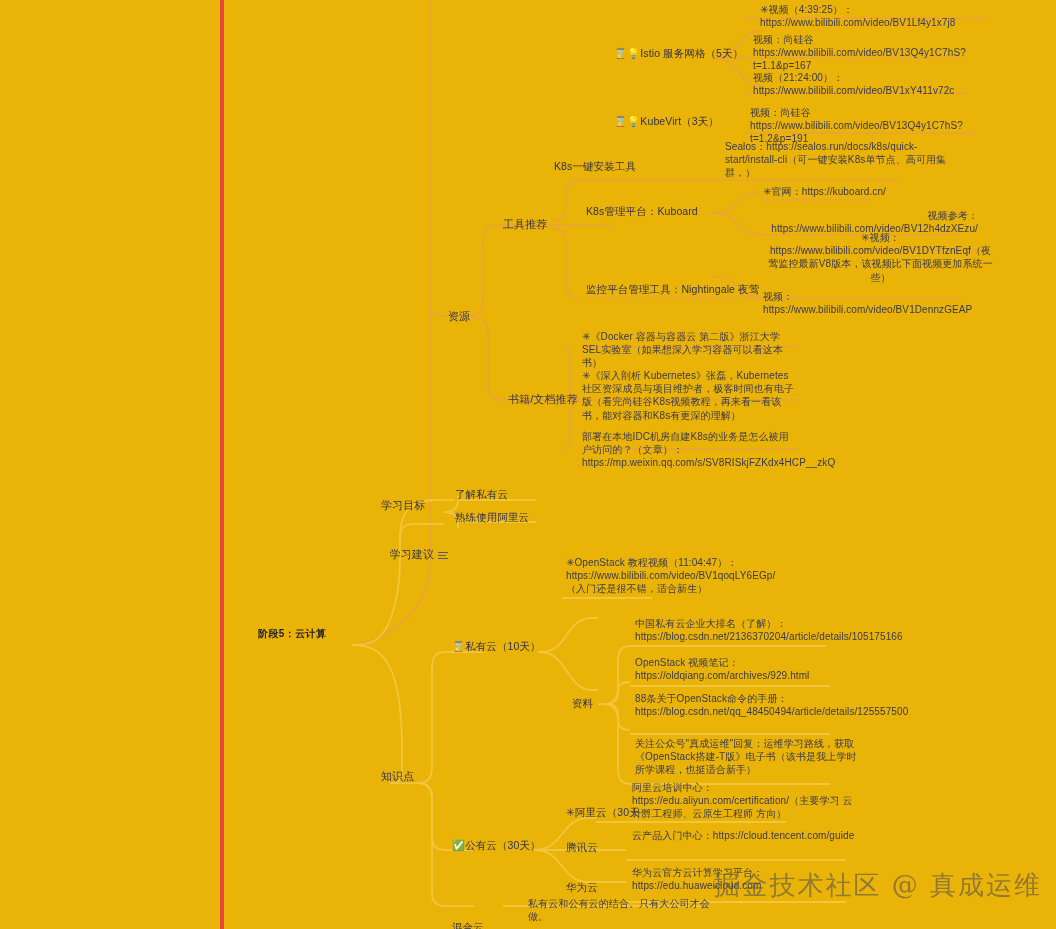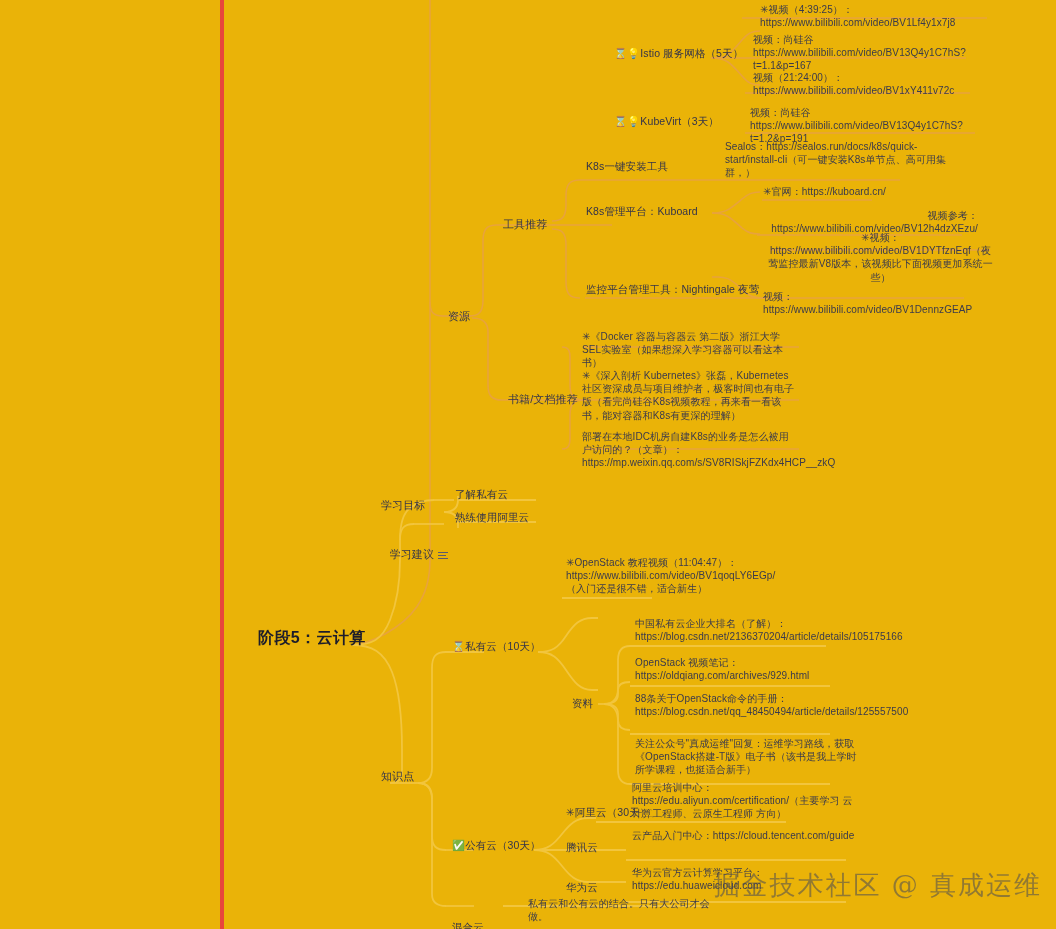--- a/index.html
+++ b/index.html
@@ -29,21 +29,21 @@
   .node {
     position: absolute;
     z-index: 3;
     color: #2b2b3a;
     line-height: 1.32;
     white-space: pre-wrap;
     letter-spacing: 0.1px;
   }
   
   .root {
-    font-size: 16px;
+    font-size: 10px;
     font-weight: bold;
     color: #1d1d2b;
     letter-spacing: 0.4px;
   }
   
   .lvl2 { font-size: 11px; color: #35354a; }
   
   .lvl3 { font-size: 10.5px; color: #33334a; }
   
   .leaf { font-size: 10px; color: #3a3a4c; }
@@ -183,21 +183,21 @@
   <div class="node lvl3" style="left:614px; top:115px;">⌛💡KubeVirt（3天）</div>
 
   <div class="node leaf wide3" style="left:750px; top:106px;">视频：尚硅谷 https://www.bilibili.com/video/BV13Q4y1C7hS?t=1.2&amp;p=191</div>
 
   <div class="node lvl2" style="left:448px; top:309px;">资源</div>
 
   <div class="node lvl2" style="left:503px; top:217px;">工具推荐</div>
 
   <div class="node lvl2" style="left:508px; top:392px;">书籍/文档推荐</div>
 
-  <div class="node lvl3" style="left:586px; top:160px;">K8s一键安装工具</div>
+  <div class="node lvl3" style="left:554px; top:160px;">K8s一键安装工具</div>
   <div class="node leaf wide3" style="left:725px; top:140px;">Sealos：https://sealos.run/docs/k8s/quick-start/install-cli（可一键安装K8s单节点、高可用集群，）</div>
 
   <div class="node lvl3" style="left:586px; top:205px;">K8s管理平台：Kuboard</div>
   <div class="node leaf wide2" style="left:763px; top:185px;">✳官网：https://kuboard.cn/</div>
   <div class="node leaf wide2" style="left:763px; top:209px;text-align:right;">视频参考：https://www.bilibili.com/video/BV12h4dzXEzu/</div>
 
   <div class="node lvl3" style="left:586px; top:283px;">监控平台管理工具：Nightingale 夜莺</div>
   <div class="node leaf wide3" style="left:768px; top:231px;text-align:center;">✳视频：https://www.bilibili.com/video/BV1DYTfznEqf（夜莺监控最新V8版本，该视频比下面视频更加系统一些）</div>
   <div class="node leaf wide3" style="left:763px; top:290px;">视频：https://www.bilibili.com/video/BV1DennzGEAP</div>
 

